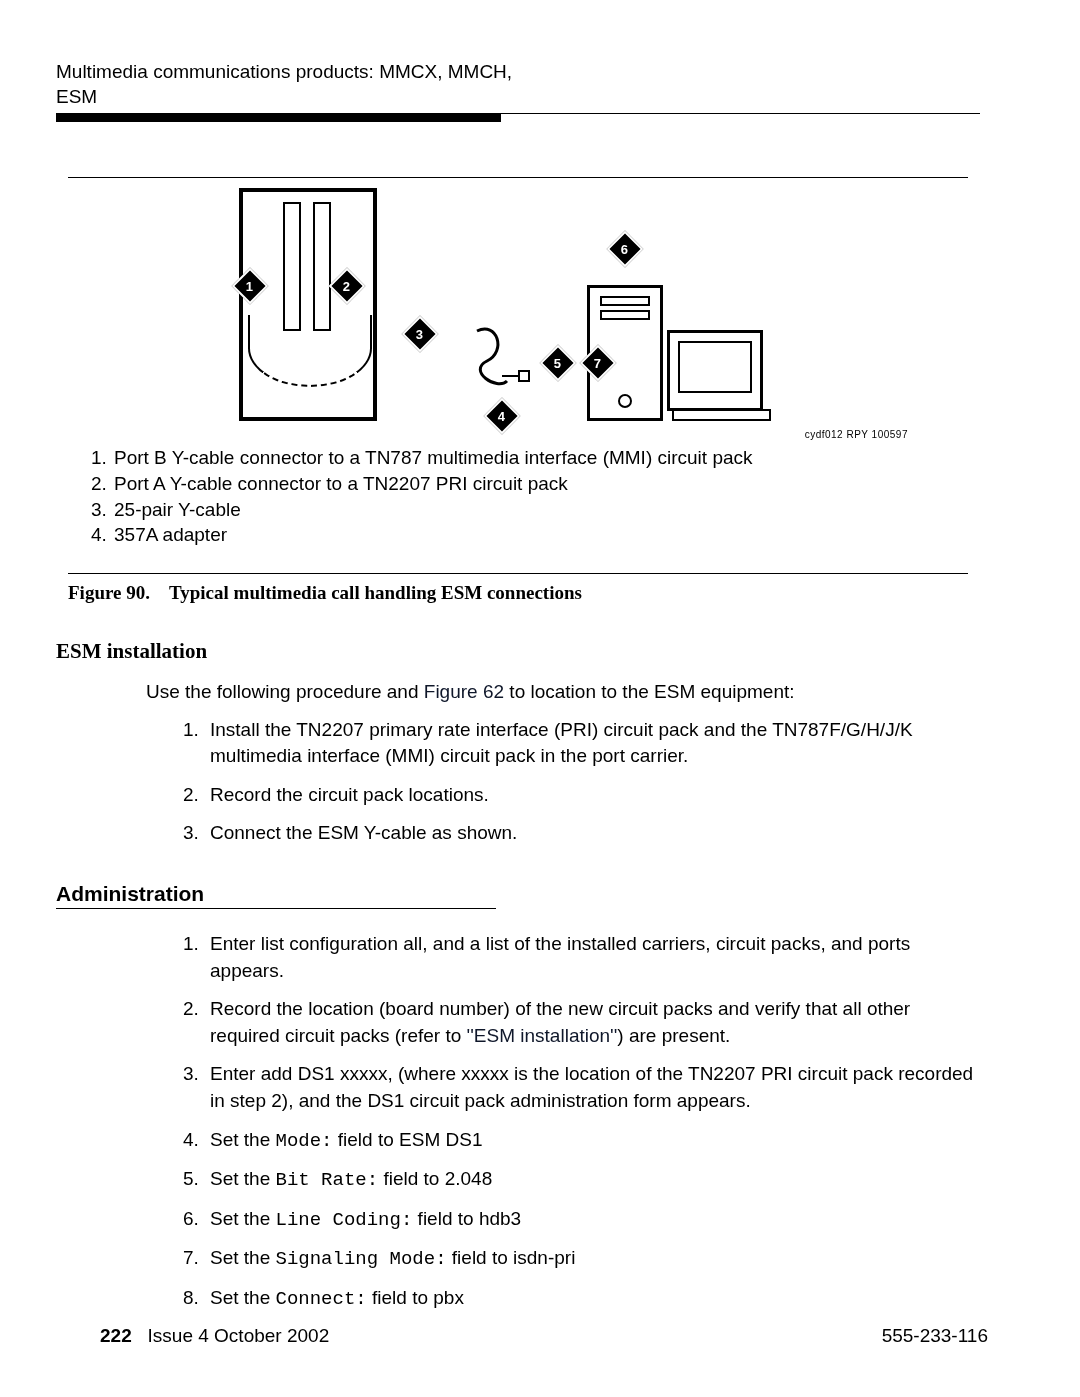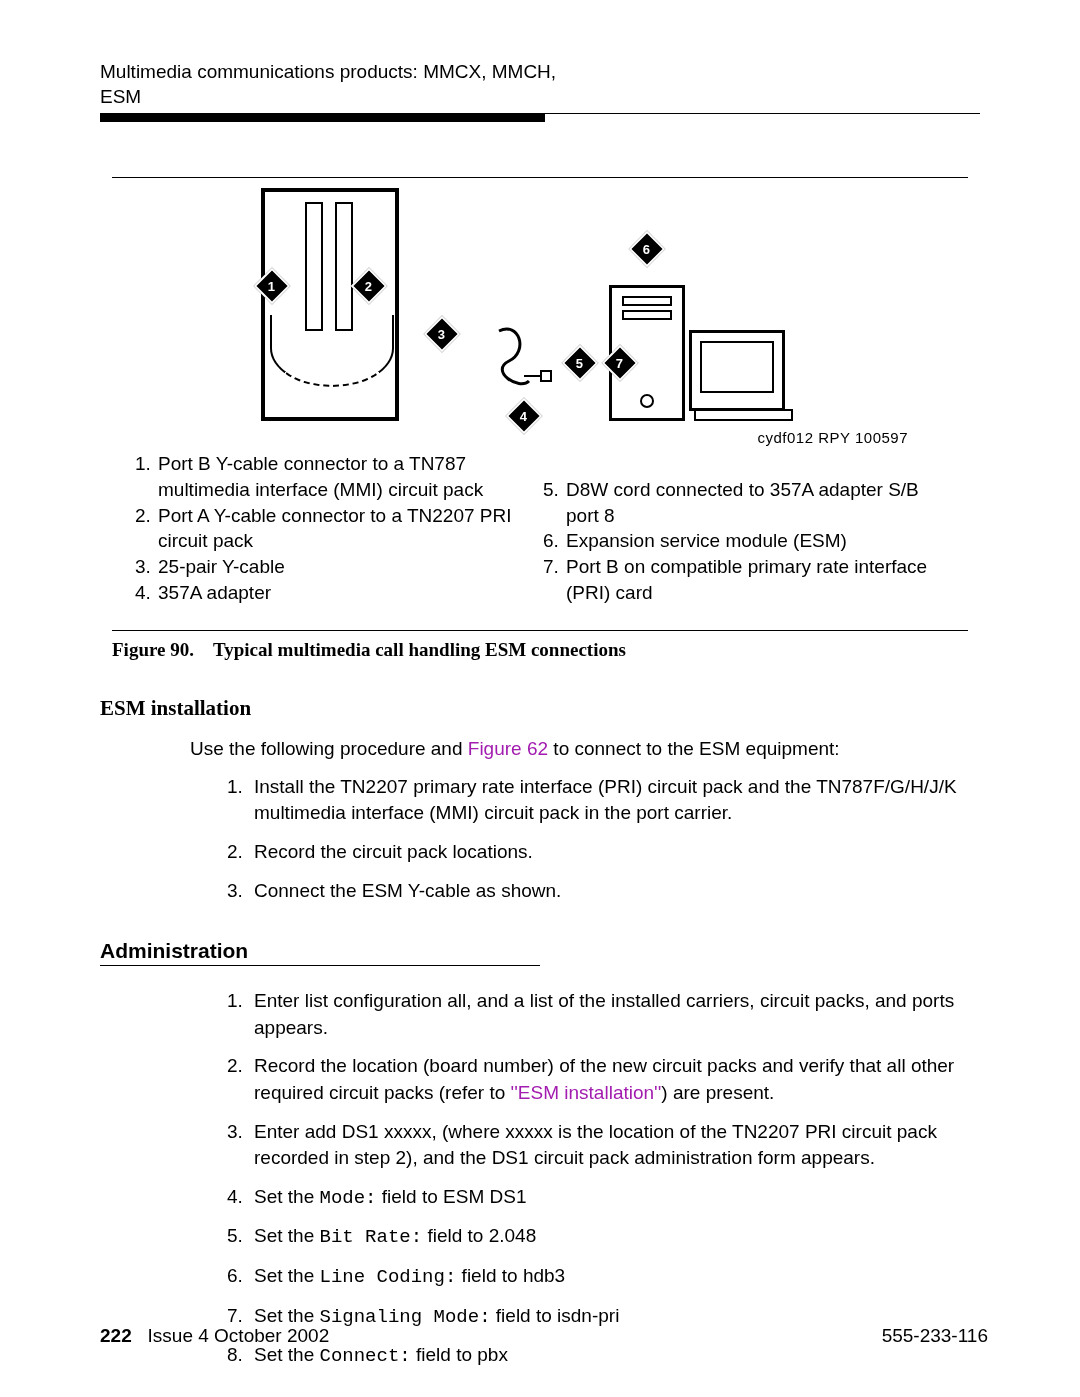--- a/index.html
+++ b/index.html
@@ -7,21 +7,21 @@
     padding: 0;
     background: #fff;
     font-family: Arial, Helvetica, sans-serif;
     color: #000;
   }
   .page {
     width: 1080px;
     height: 1397px;
     position: relative;
     box-sizing: border-box;
-    padding: 60px 100px 50px 100px;
+    padding: 60px 100px 50px 56px;
   }
   .header-title {
     font-size: 19px;
     line-height: 1.3;
     margin-bottom: 4px;
   }
   .hr-thin {
     border: none;
     border-top: 1px solid #000;
     margin: 4px 0 0 0;
@@ -122,21 +122,21 @@
     position: absolute;
     left: 205px;
     bottom: 0;
     width: 95px;
     height: 8px;
     border: 2px solid #000;
     background: #fff;
   }
   .fig-code {
     text-align: right;
-    font-size: 15px;
+    font-size: 10px;
     padding-right: 60px;
     font-family: Arial, sans-serif;
     letter-spacing: 0.5px;
   }
   .legend {
     display: flex;
     font-size: 19px;
     line-height: 1.35;
     margin-top: 5px;
     padding: 0 20px;
@@ -186,21 +186,21 @@
     font-size: 19px;
     line-height: 1.4;
     margin: 12px 0 0 0;
     padding-left: 148px;
   }
   .num-list li {
     margin-bottom: 12px;
     padding-left: 6px;
   }
   .link {
-    color: #a21caf;
+    color: #0f172a;
   }
   .bold { font-weight: normal; margin-top: 44px; }
   .mono { font-family: "Courier New", Courier, monospace; }
   .footer {
     position: absolute;
     bottom: 50px;
     left: 100px;
     right: 92px;
     display: flex;
     justify-content: space-between;
@@ -279,38 +279,31 @@
 
     <div class="legend">
       <div class="legend-col">
         <ol start="1">
           <li>Port B Y-cable connector to a TN787 multimedia interface (MMI) circuit pack</li>
           <li>Port A Y-cable connector to a TN2207 PRI circuit pack</li>
           <li>25-pair Y-cable</li>
           <li>357A adapter</li>
         </ol>
       </div>
-      <div class="legend-col">
-        <ol start="5">
-          <li>D8W cord connected to 357A adapter S/B port 8</li>
-          <li>Expansion service module (ESM)</li>
-          <li>Port B on compatible primary rate interface (PRI) card</li>
-        </ol>
-      </div>
     </div>
 
     <hr class="fig-bottom-rule">
     <div class="fig-caption">
       <span>Figure 90.</span>&nbsp;&nbsp;&nbsp;&nbsp;<span>Typical multimedia call handling ESM connections</span>
     </div>
   </div>
 
   <div class="section-h1">ESM installation</div>
   <div class="body-text">
-    <span>Use the following procedure and </span><span class="link">Figure 62</span><span> to connect to the ESM equipment:</span>
+    <span>Use the following procedure and </span><span class="link">Figure 62</span><span> to location to the ESM equipment:</span>
   </div>
   <ol class="num-list">
     <li>Install the TN2207 primary rate interface (PRI) circuit pack and the TN787F/G/H/J/K multimedia interface (MMI) circuit pack in the port carrier.</li>
     <li>Record the circuit pack locations.</li>
     <li>Connect the ESM Y-cable as shown.</li>
   </ol>
 
   <div class="section-h2">Administration</div>
   <ol class="num-list" style="margin-top:22px;">
     <li>

